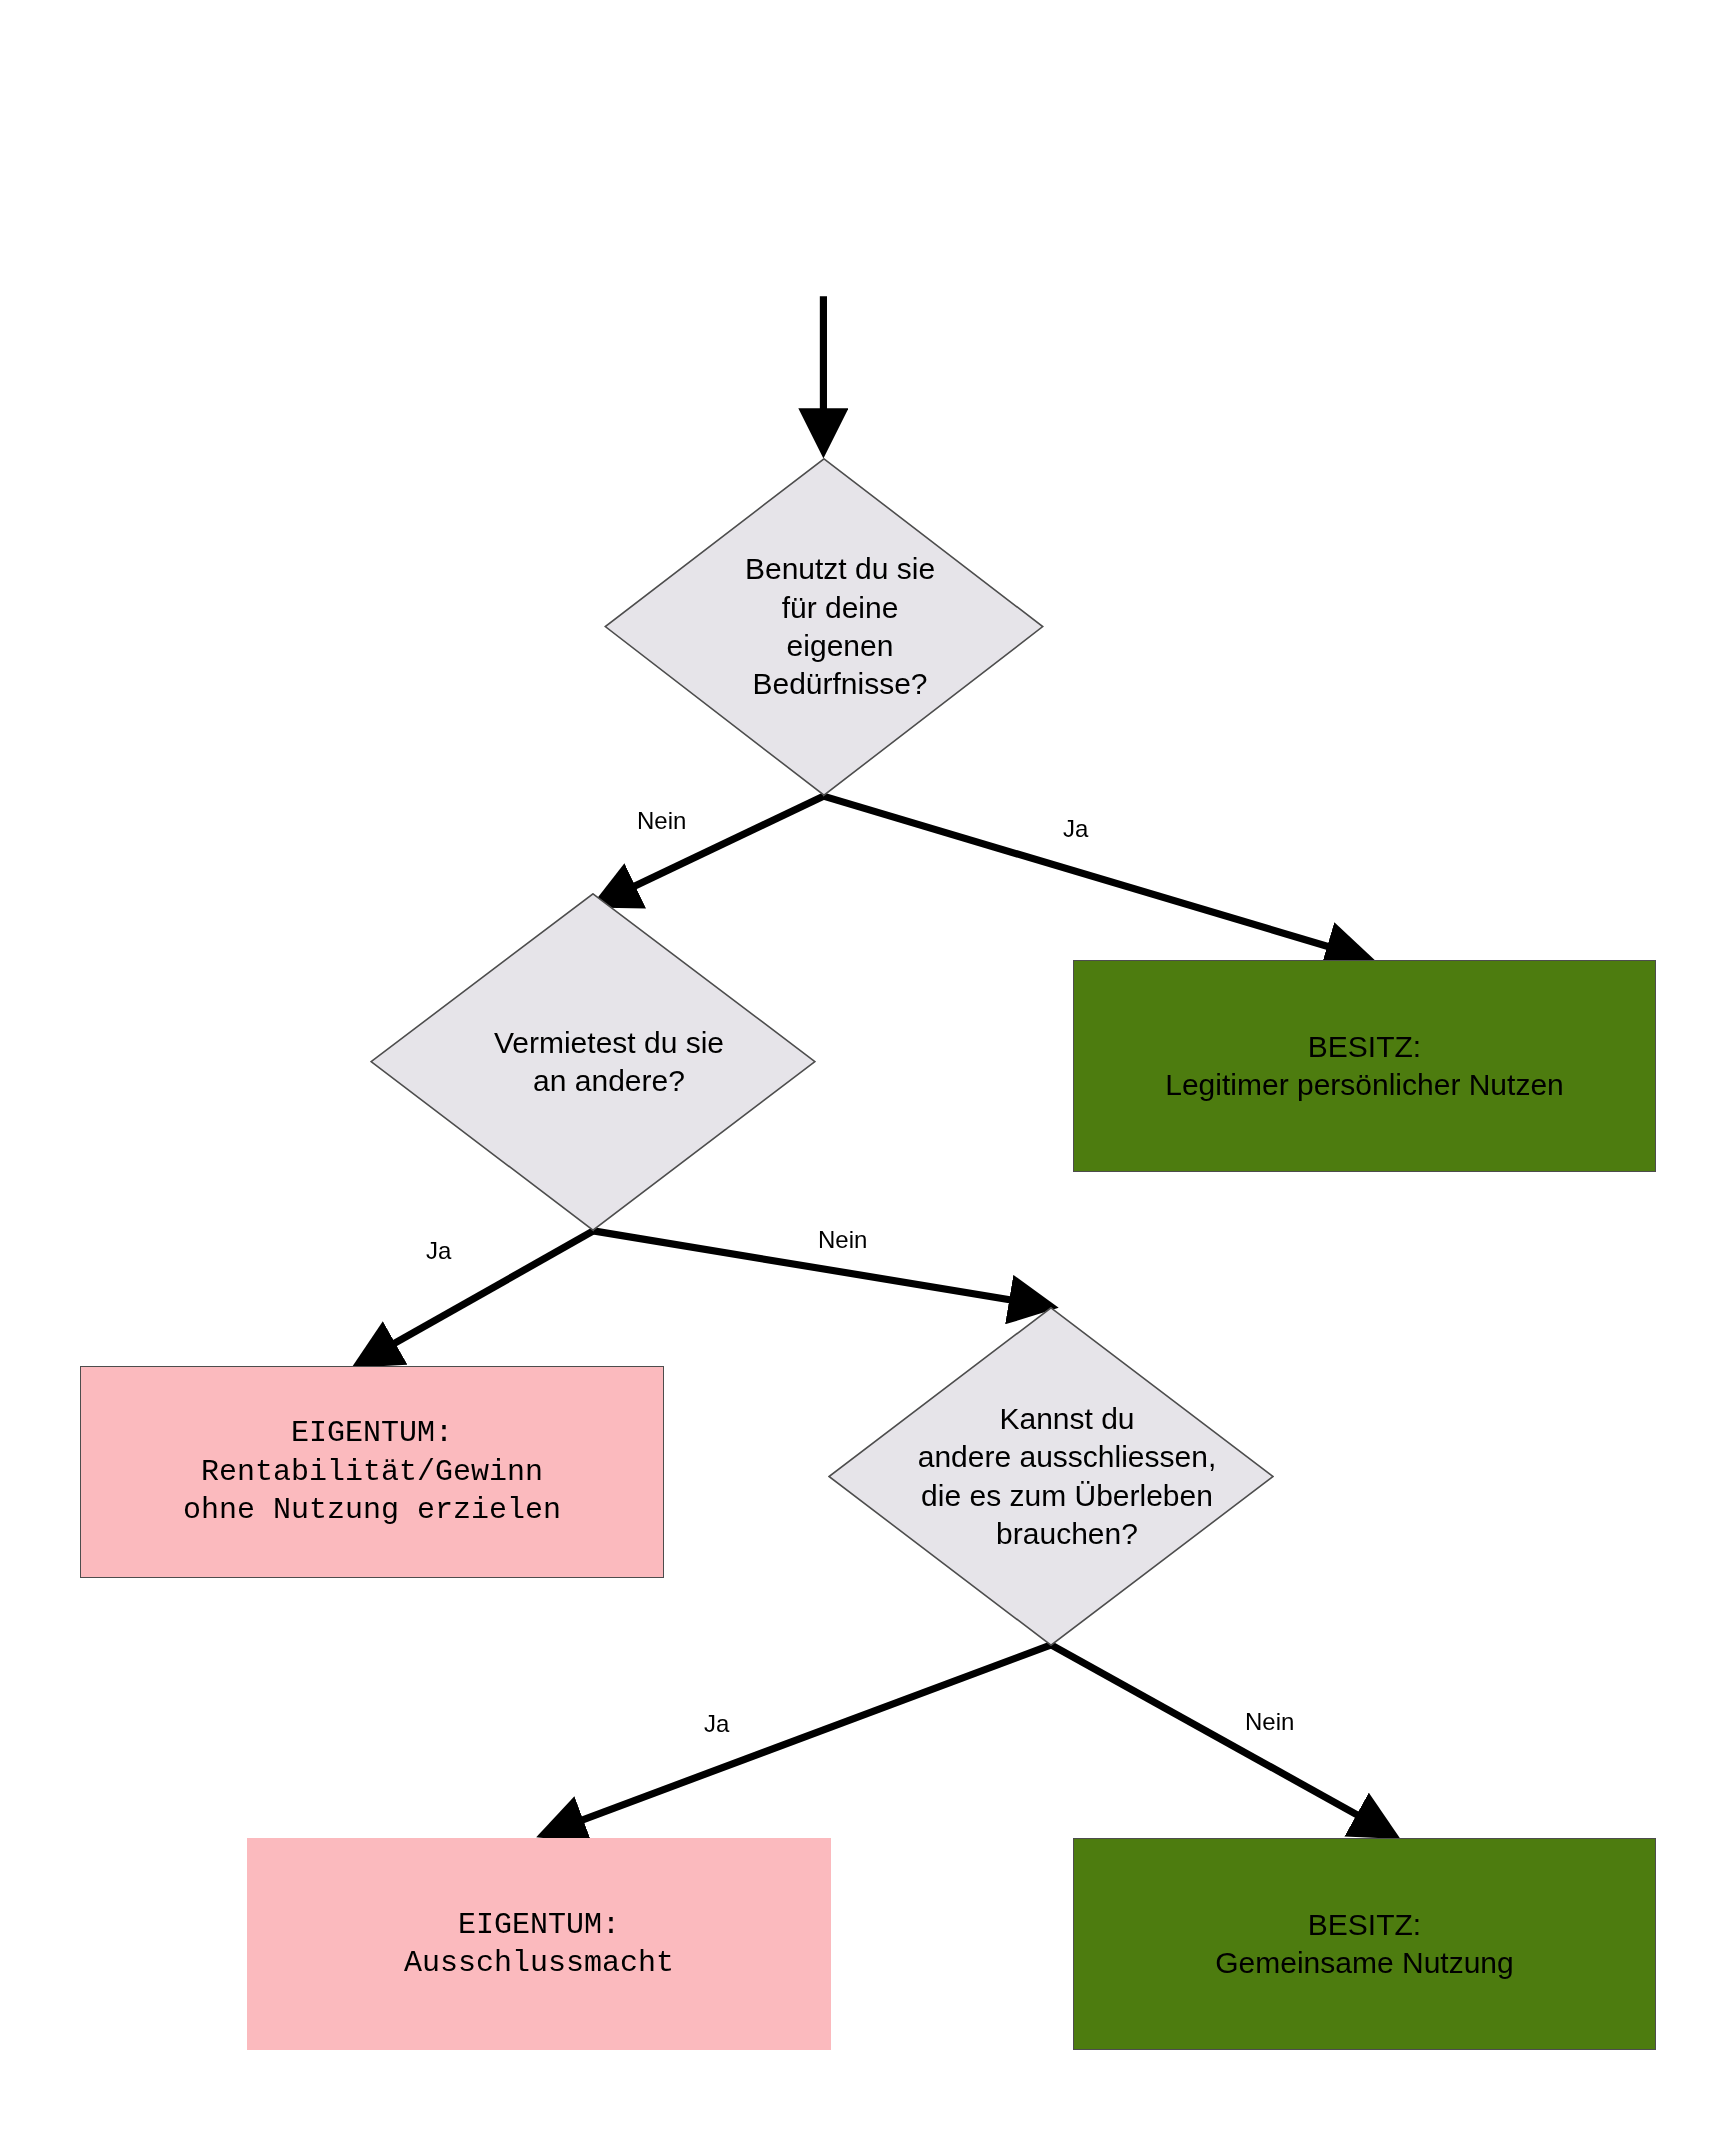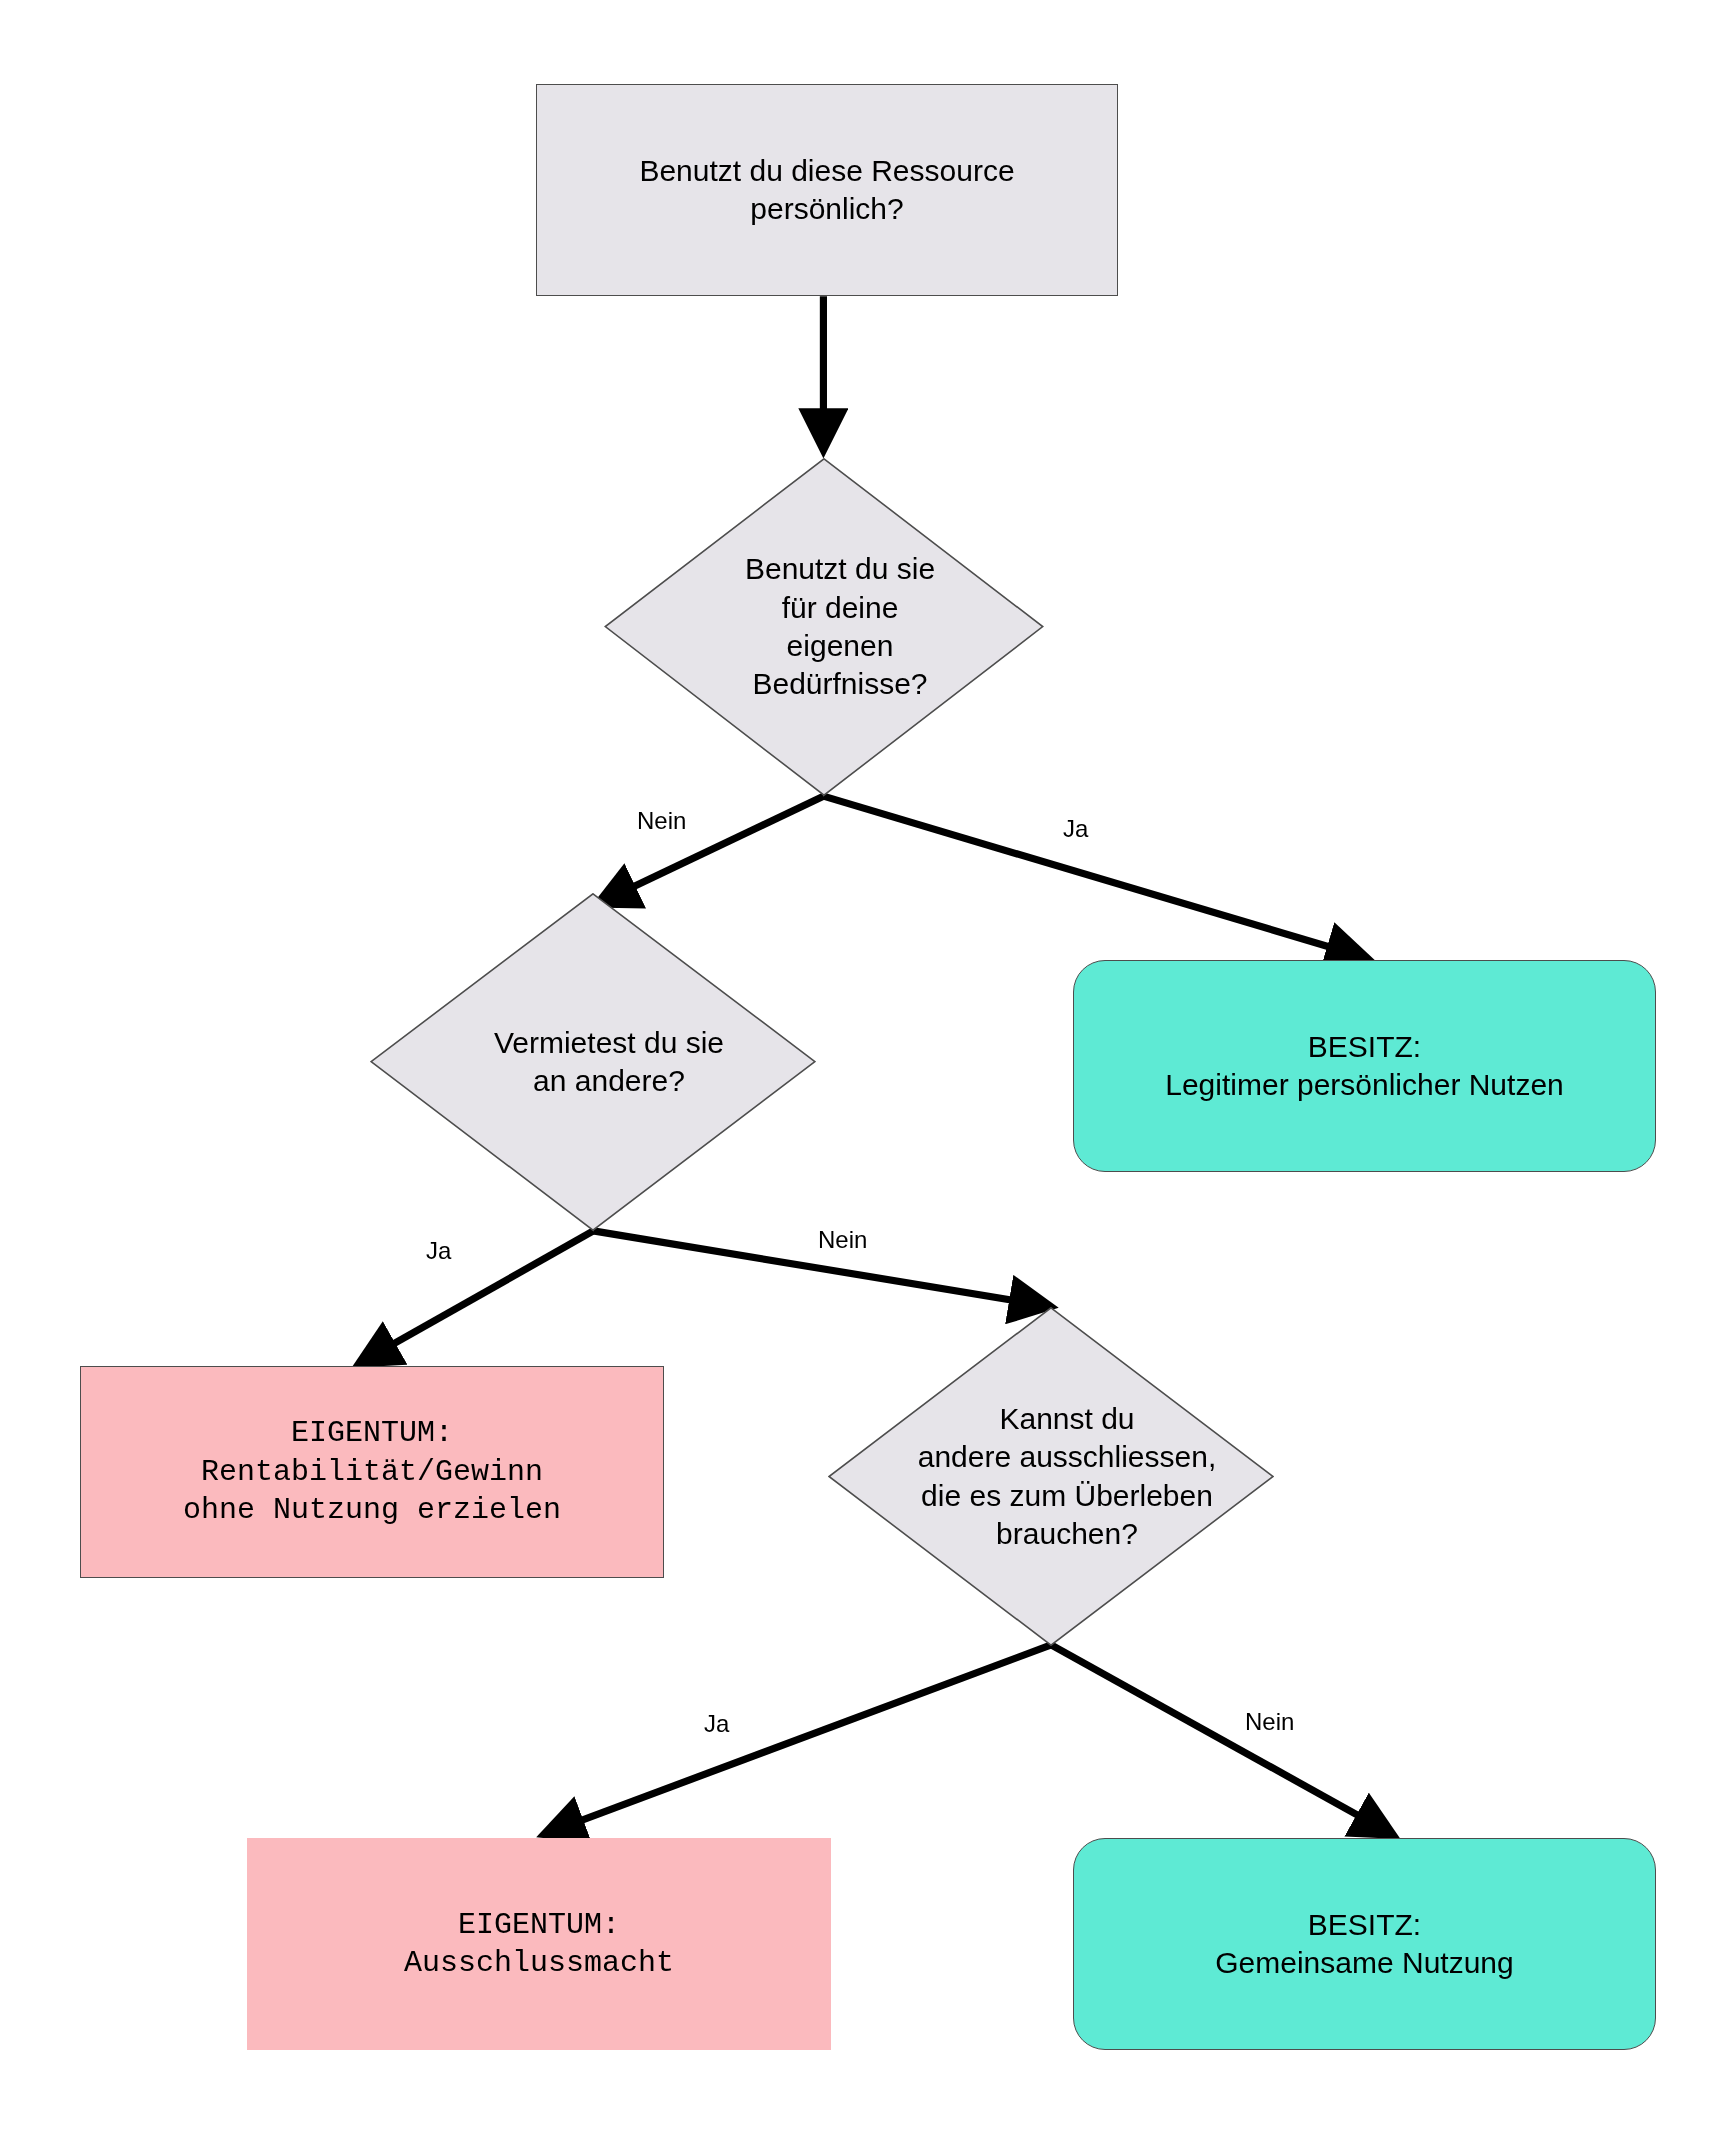--- a/index.html
+++ b/index.html
@@ -39,21 +39,21 @@
   }
   .rect.noborder {
     border: none;
   }
   .rect .label {
     line-height: 1.28;
     font-size: 30px;
     white-space: pre-line;
   }
   .fill-grey  { background: #e6e4e9; }
-  .fill-green { background: #5eead4; border-radius: 32px; }
+  .fill-green { background: #4d7c0f; }
   .fill-red   { background: #fbbabe; font-family: Liberation Mono, monospace; }
 
   .diamond {
     position: absolute;
     pointer-events: none;
   }
   .diamond .dlabel {
     position: absolute;
     left: 16px;
     top: 0;
@@ -96,24 +96,20 @@
 
     <line x1="745" y1="1546" x2="455" y2="1710" stroke="#000000" stroke-width="9" marker-end="url(#arrow)"></line>
 
     <line x1="745" y1="1546" x2="1314" y2="1640" stroke="#000000" stroke-width="9" marker-end="url(#arrow)"></line>
 
     <line x1="1320" y1="2066" x2="688" y2="2302" stroke="#000000" stroke-width="9" marker-end="url(#arrow)"></line>
 
     <line x1="1320" y1="2066" x2="1745" y2="2302" stroke="#000000" stroke-width="9" marker-end="url(#arrow)"></line>
   </svg>
 
-  <div class="node rect fill-grey" style="left:536px; top:84px; width:582px; height:212px;">
-    <span class="label">Benutzt du diese Ressource
-persönlich?</span>
-  </div>
 
   <div class="diamond" style="left:604px; top:458px; width:440px; height:338px;">
     <svg width="440" height="338" viewBox="0 0 552 425" xmlns="http://www.w3.org/2000/svg">
       <polygon points="276,1 551,212 276,424 1,212" fill="#e6e4e9" stroke="#4d4d4d" stroke-width="2"></polygon>
     </svg>
     <span class="dlabel">Benutzt du sie
 für deine
 eigenen
 Bedürfnisse?</span>
   </div>

